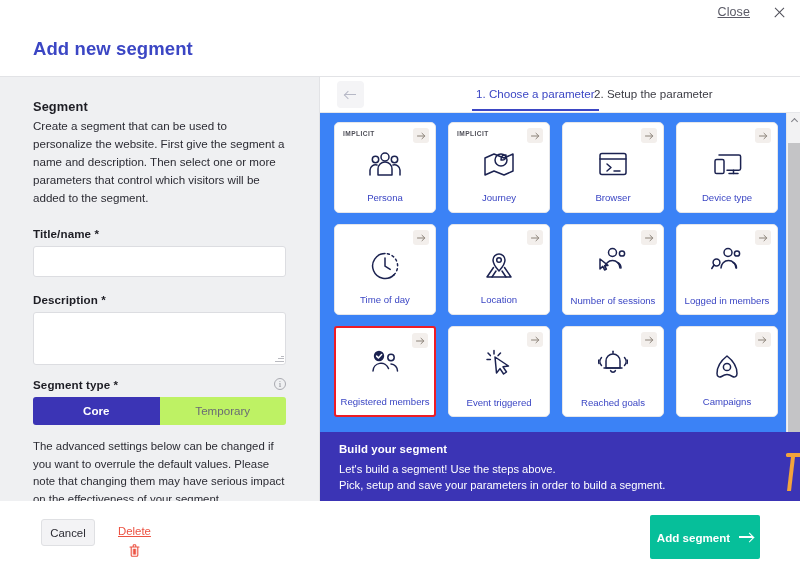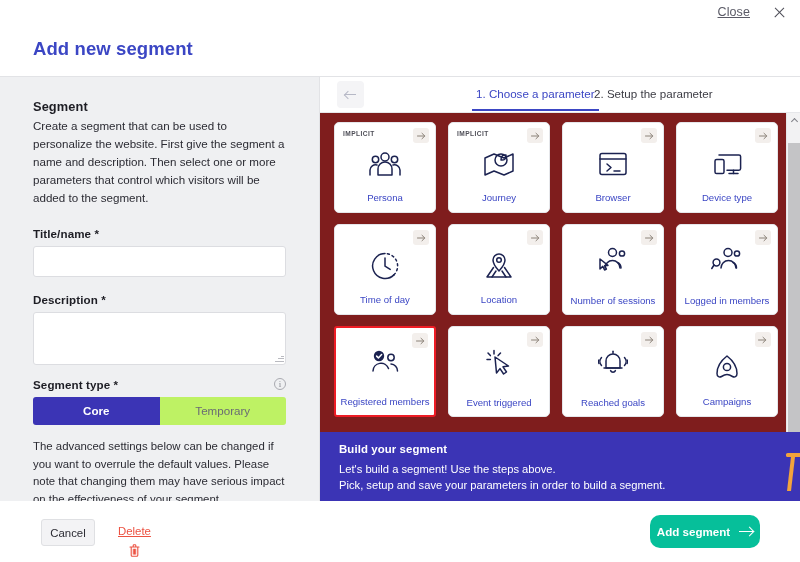--- a/index.html
+++ b/index.html
@@ -170,21 +170,21 @@
   }
   .step.s1 { left: 156px; color: #3b46c4; }
   .step.s1:after {
     content: ""; position: absolute; left: -4px; right: -4px; bottom: -11px;
     height: 2px; background: #3b46c4;
   }
   .step.s2 { left: 274px; color: #3c3c44; }
 
   .cards-area {
     position: relative; width: 480px; height: 350px;
-    background: #7f1d1d; overflow: hidden;
+    background: #3b82f6; overflow: hidden;
     padding: 9px 22px 0 14px;
   }
   .card-row { display: flex; gap: 12px; margin-bottom: 11px; }
   .card {
     position: relative;
     width: 104px; height: 91px;
     background: #ffffff; border: 1px solid #e5e6ea; border-radius: 5px;
     cursor: pointer;
     display: flex; flex-direction: column; align-items: center;
   }
@@ -270,22 +270,22 @@
   .btn-delete {
     position: absolute; left: 118px; top: 24px;
     display: flex; align-items: center; gap: 7px; cursor: pointer; flex-direction: column;
   }
   .btn-delete .lbl {
     font-size: 11.4px; color: #ec5242; text-decoration: underline;
   }
   .trash-ico { display: block; }
   .btn-add {
     position: absolute; right: 40px; top: 14px;
-    width: 110px; height: 33px;
-    background: #06bf9a; border: none; border-radius: 10px;
+    width: 110px; height: 44px;
+    background: #06bf9a; border: none; border-radius: 2px;
     color: #ffffff; font-size: 11.6px; font-weight: 700;
     cursor: pointer; font-family: "Liberation Sans", sans-serif;
     display: flex; align-items: center; justify-content: center; gap: 9px;
   }
   .arrow-right-w {
     width: 14px; height: 10px; position: relative; display: inline-block;
   }
   .arrow-right-w:before {
     content: ""; position: absolute; left: 0; top: 4.3px;
     width: 14px; height: 1.6px; background: #ffffff;

